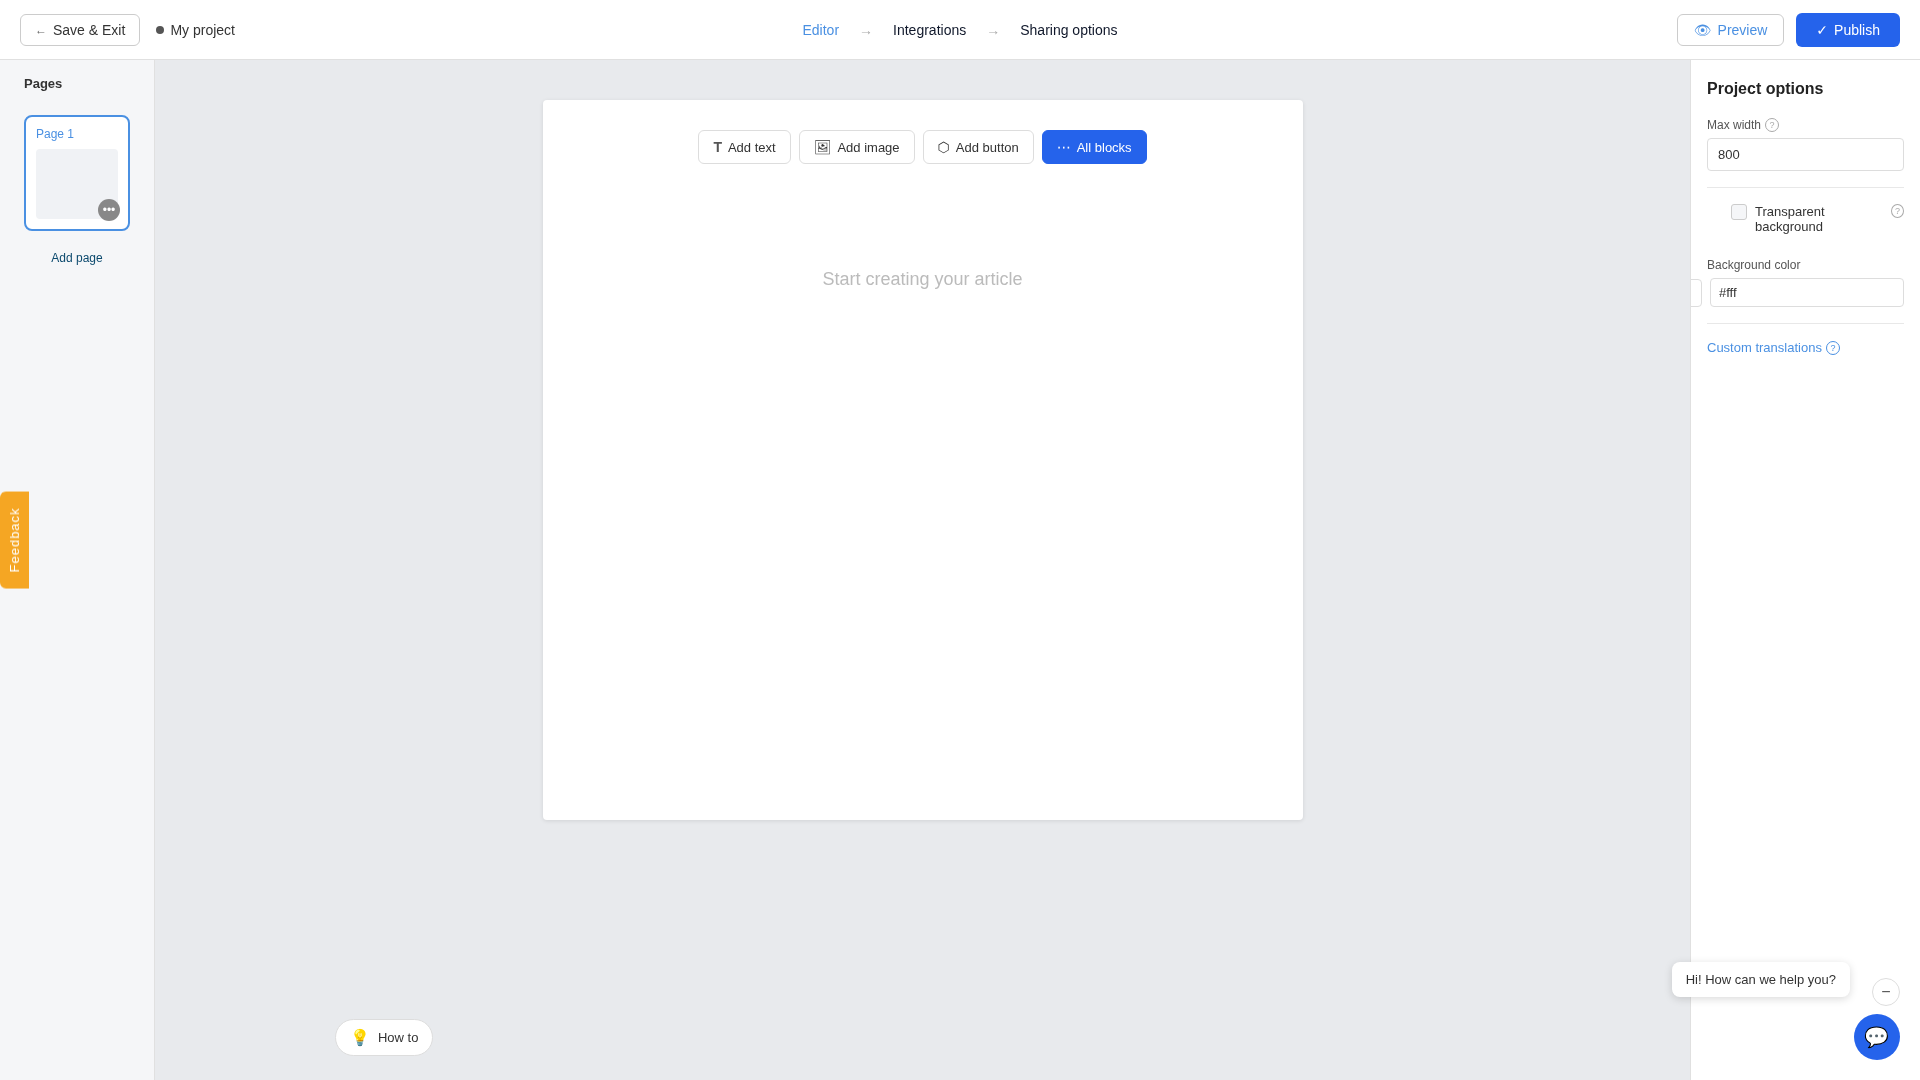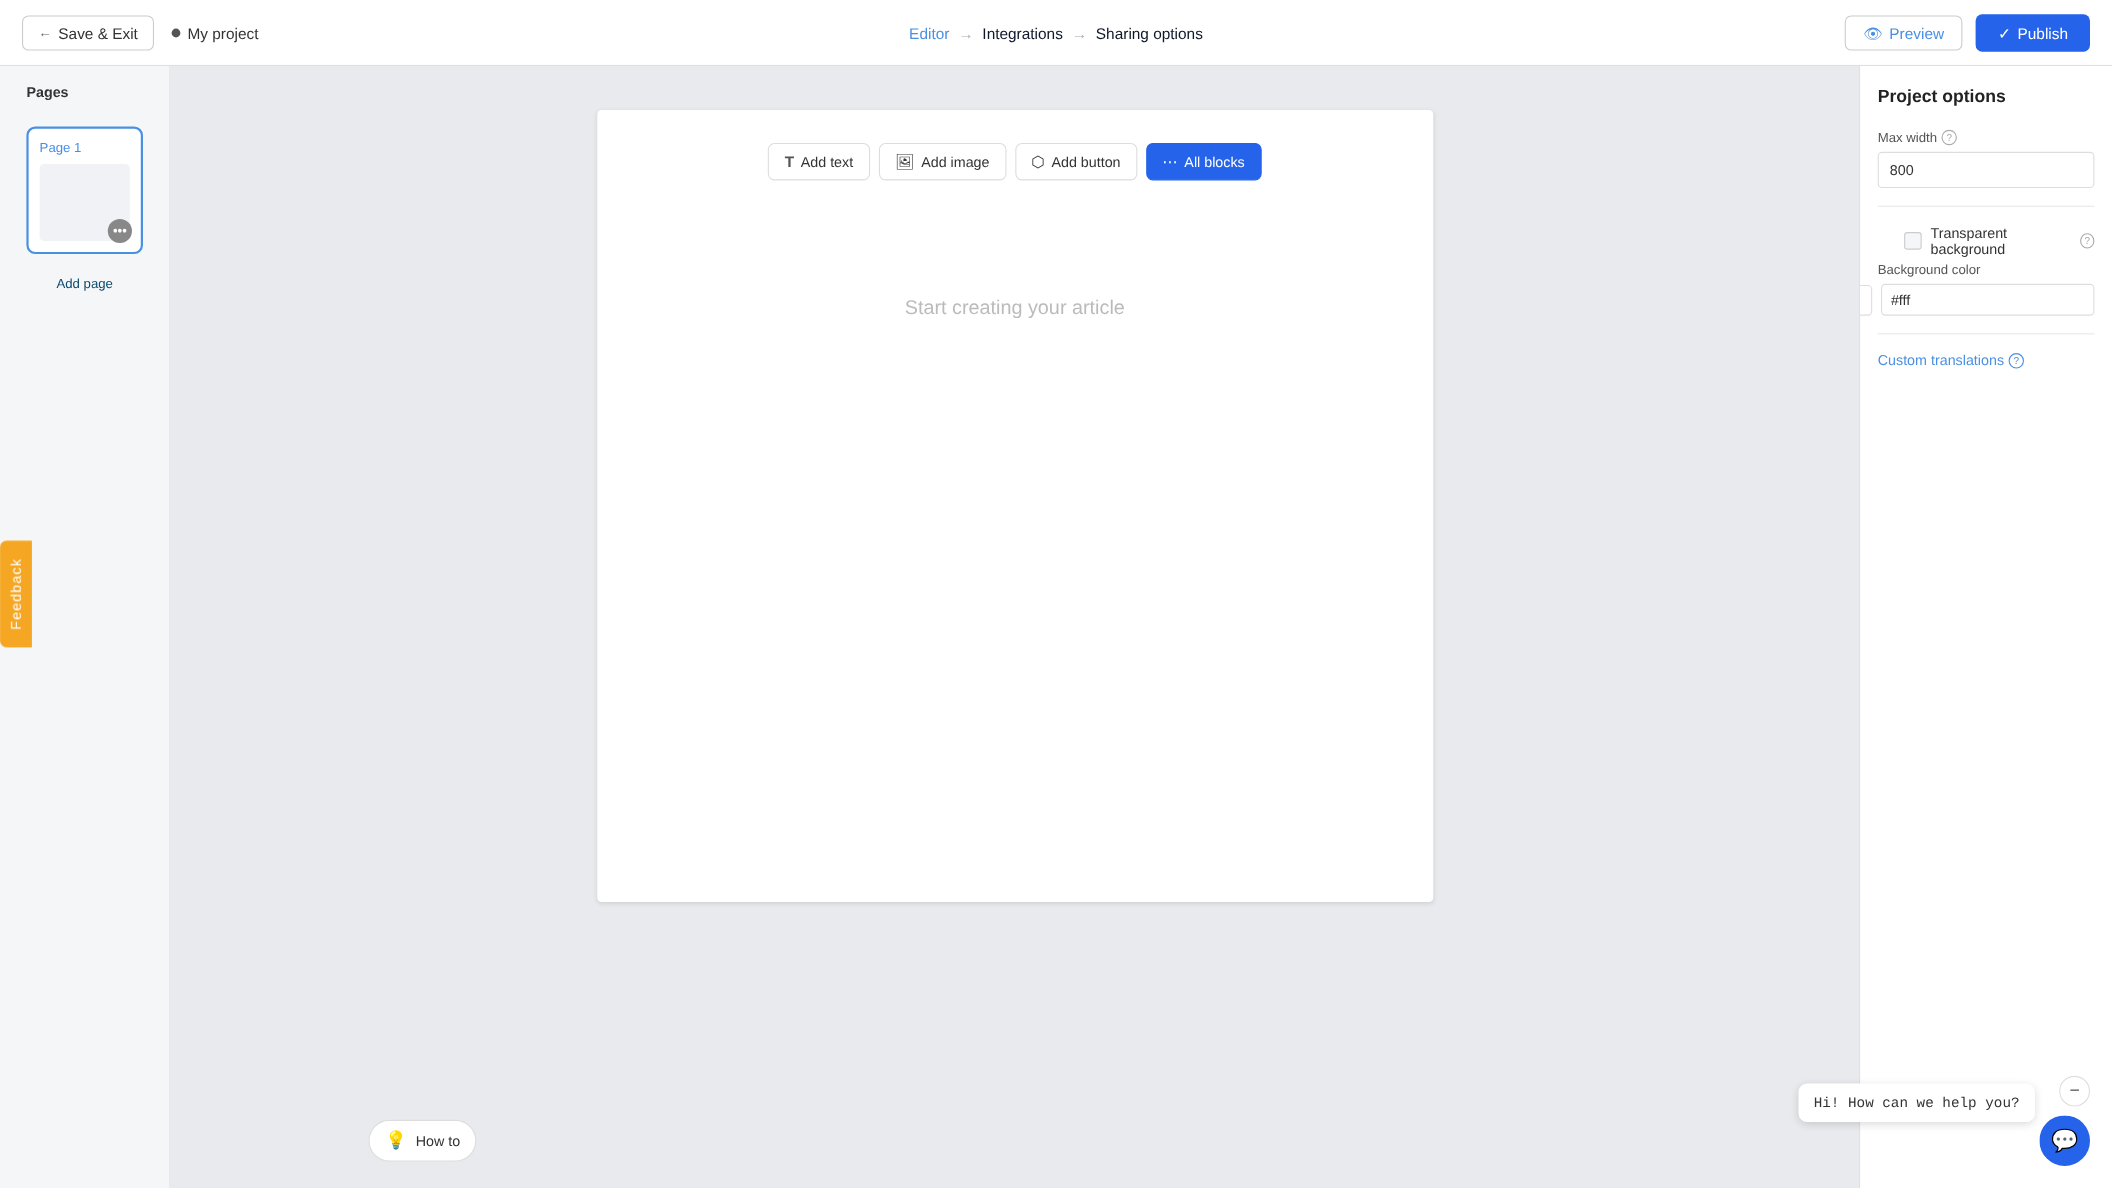--- a/index.html
+++ b/index.html
@@ -13,21 +13,21 @@
     }
     .header-left { display: flex; align-items: center; gap: 16px; }
     .save-exit-btn {
       display: flex; align-items: center; gap: 6px;
       border: 1px solid #ccc; border-radius: 6px; padding: 7px 14px;
       background: #fff; cursor: pointer; font-size: 14px; color: #333;
     }
     .save-exit-btn .arrow { font-size: 12px; color: #666; }
     .project-name { display: flex; align-items: center; gap: 6px; font-size: 14px; color: #333; }
     .project-dot { width: 8px; height: 8px; border-radius: 50%; background: #555; }
-    .header-nav { display: flex; align-items: center; gap: 8px; position: absolute; left: 50%; transform: translateX(-50%); text-align: center; }
+    .header-nav { display: flex; align-items: center; gap: 20px; position: absolute; left: 50%; transform: translateX(-50%); text-align: center; }
     .nav-item { font-size: 14px; color: #4a90e2; cursor: pointer; }
     .nav-item.active { color: #4a90e2; }
     .nav-item.inactive { color: #0f172a; }
     .nav-arrow { color: #aaa; font-size: 14px; }
     .header-right { display: flex; align-items: center; gap: 12px; }
     .preview-btn {
       display: flex; align-items: center; gap: 6px;
       border: 1px solid #ccc; border-radius: 6px; padding: 7px 16px;
       background: #fff; cursor: pointer; font-size: 14px; color: #4a90e2;
     }
@@ -111,21 +111,21 @@
     .help-icon {
       width: 14px; height: 14px; border-radius: 50%; border: 1px solid #aaa;
       display: inline-flex; align-items: center; justify-content: center;
       font-size: 9px; color: #aaa; cursor: pointer;
     }
     .text-input {
       width: 100%; border: 1px solid #ddd; border-radius: 4px;
       padding: 8px 10px; font-size: 13px; color: #333; outline: none;
     }
     .section-divider { border: none; border-top: 1px solid #e8e8e8; margin: 16px 0; }
-    .checkbox-row { display: flex; align-items: center; gap: 8px; margin-bottom: 4px; padding-left: 24px; }
+    .checkbox-row { display: flex; gap: 8px; margin-bottom: 24px; padding-left: 24px; }
     .checkbox {
       width: 16px; height: 16px; border: 1px solid #ccc; border-radius: 3px;
       background: #f5f6f8; cursor: pointer; flex-shrink: 0;
     }
     .checkbox-label { font-size: 13px; color: #333; }
     .bg-color-row { display: flex; align-items: center; gap: 8px; justify-content: flex-end; }
     .color-swatch {
       width: 28px; height: 28px; border: 1px solid #ddd; border-radius: 4px;
       background: #fff; cursor: pointer; flex-shrink: 0;
     }
@@ -137,25 +137,24 @@
       display: flex; align-items: center; gap: 4px;
       color: #4a90e2; font-size: 13px; cursor: pointer; margin-top: 16px;
     }
     .chat-widget {
       position: fixed; bottom: 20px; right: 20px;
       width: 46px; height: 46px; border-radius: 50%; background: #2563eb;
       display: flex; align-items: center; justify-content: center;
       cursor: pointer; color: #fff; font-size: 20px; z-index: 200;
     }
     .chat-bubble {
-      position: fixed; bottom: 60px; right: 70px;
+      position: fixed; bottom: 83px; right: 70px;
       background: #fff; border-radius: 8px; padding: 10px 14px;
       font-size: 13px; color: #333; box-shadow: 0 2px 8px rgba(0,0,0,0.15);
       white-space: nowrap;
-      font-family: Liberation Mono, monospace;
     }
     .minimize-btn {
       position: fixed; bottom: 74px; right: 20px;
       width: 28px; height: 28px; border-radius: 50%; background: #fff;
       border: 1px solid #ddd; display: flex; align-items: center; justify-content: center;
       cursor: pointer; font-size: 16px; color: #555; z-index: 200;
     }
 
     
     .feedback-vertical {

